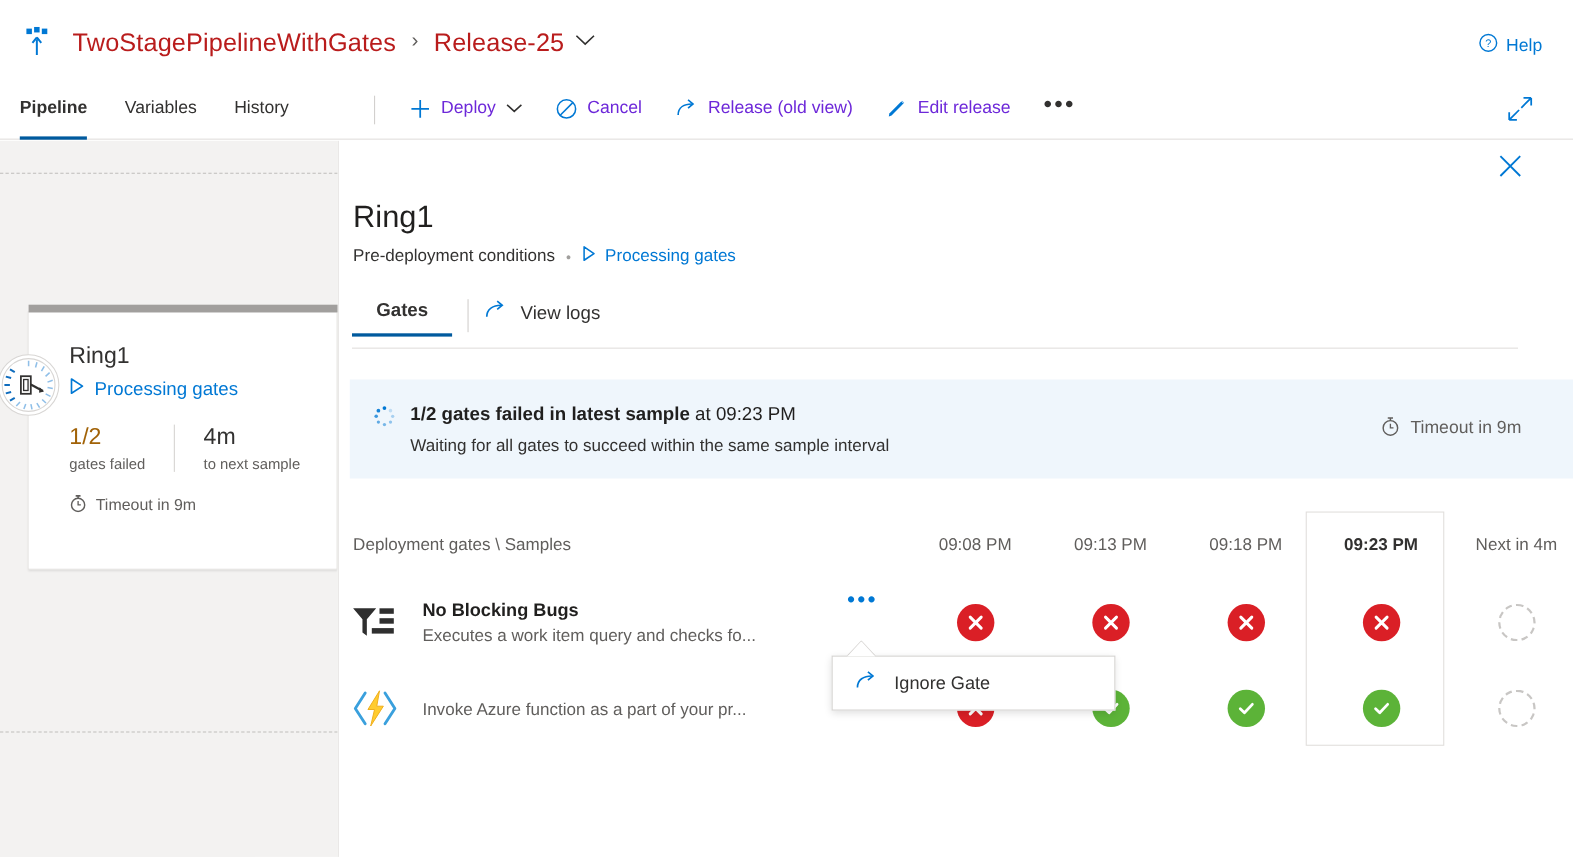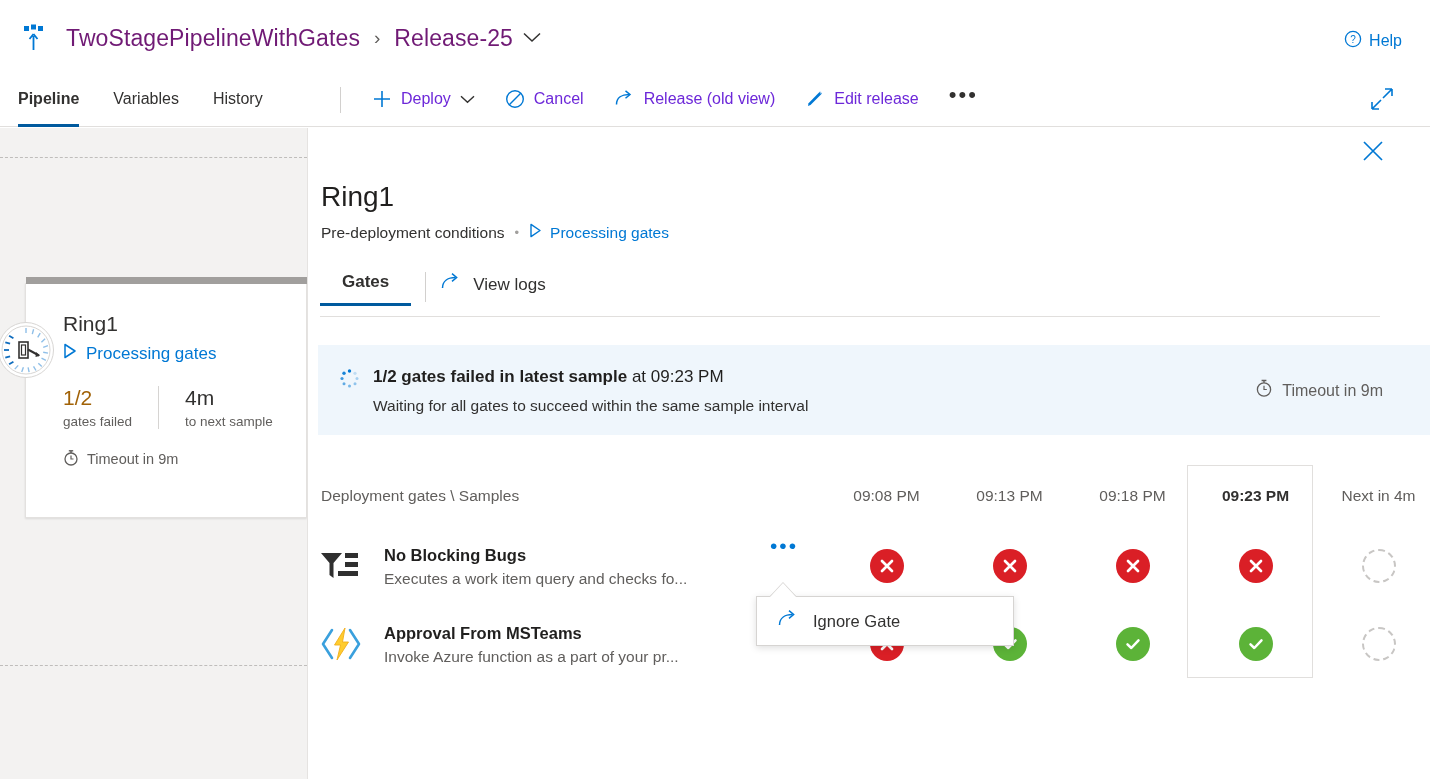--- a/index.html
+++ b/index.html
@@ -15,21 +15,21 @@
   #root { position: relative; width: 1430px; height: 779px; background: #fff; }
 
   
   .topbar {
     position: absolute; left: 0; top: 0; width: 1430px; height: 70px;
     background: #fff;
   }
   .brand { position: absolute; left: 22px; top: 24px; display: flex; align-items: center; }
   .brand-icon { width: 26px; height: 28px; position: relative; margin-right: 18px; }
   .breadcrumb-text {
-    font-size: 23px; color: #701a75; font-weight: 400; letter-spacing: .1px;
+    font-size: 23px; color: #b91c1c; font-weight: 400; letter-spacing: .1px;
     white-space: nowrap;
   }
   .crumb-sep { font-size: 19px; color: #605e5c; margin: 0 14px; }
   .crumb-caret { margin-left: 10px; color: #323130; }
   .help-link {
     position: absolute; right: 28px; top: 30px;
     color: #0078d4; font-size: 16px; display: flex; align-items: center; cursor: pointer;
   }
   .help-link span.lbl { margin-left: 7px; }
 
@@ -494,21 +494,20 @@
 
     <div class="grow">
       <div class="grow-icon">
         <svg width="42" height="36" viewBox="0 0 42 36">
           <path d="M12 4 L3 18 L12 32" stroke="#3aa0dd" stroke-width="2.6" fill="none" stroke-linejoin="round" stroke-linecap="round"></path>
           <path d="M30 4 L39 18 L30 32" stroke="#3aa0dd" stroke-width="2.6" fill="none" stroke-linejoin="round" stroke-linecap="round"></path>
           <path d="M25 2 L14.5 19 H20.5 L17 34 L28.5 16 H22.5 Z" fill="#ffcc2f" stroke="#f0ae1c" stroke-width="0.9" stroke-linejoin="round"></path>
         </svg>
       </div>
       <div class="grow-text">
-        <div class="grow-name">Approval From MSTeams</div>
         <div class="grow-desc">Invoke Azure function as a part of your pr...</div>
       </div>
       <div class="gcells">
         <div class="gcell">
             <span class="st fail">
               <svg width="18" height="18" viewBox="0 0 18 18">
                 <path d="M4 4 L14 14 M14 4 L4 14" stroke="#fff" stroke-width="2.7" stroke-linecap="round"></path>
               </svg>
             </span>
           </div>

